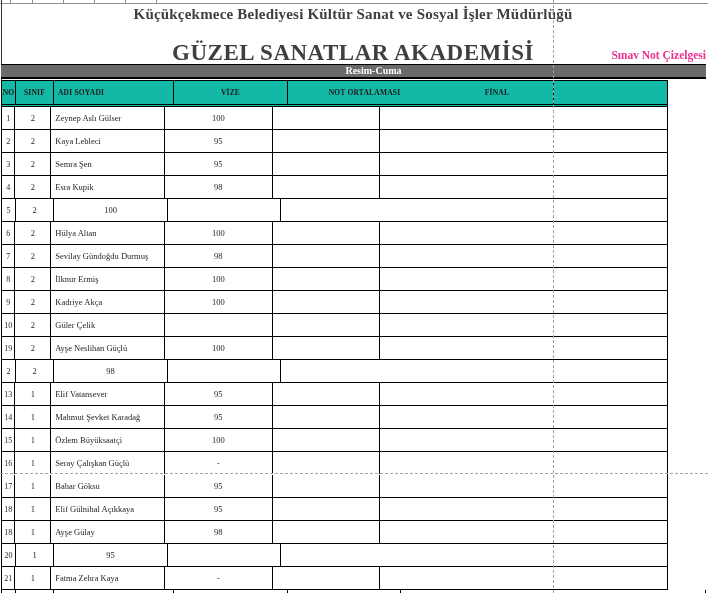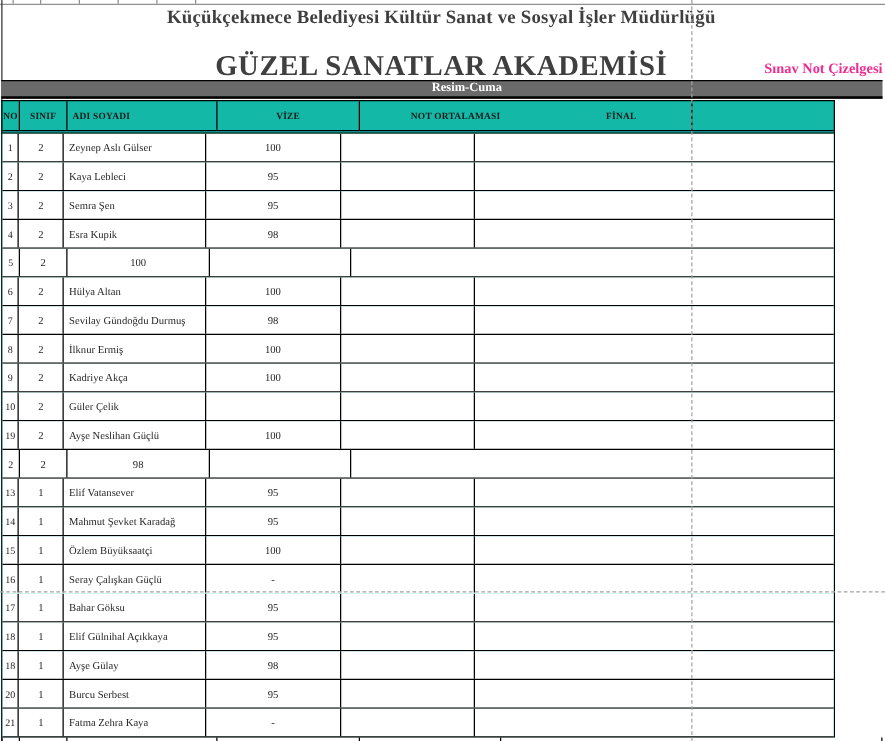--- a/index.html
+++ b/index.html
@@ -267,21 +267,20 @@
       <div class="cell c-ad">Ayşe Gülay</div>
       <div class="cell c-vize">98</div>
       <div class="cell c-final"></div>
       <div class="cell c-ort"></div>
       <div class="cell c-not"></div>
     </div>
 
     <div class="row">
       <div class="cell c-no">20</div>
       <div class="cell c-sinif">1</div>
-      <div class="cell c-ad">Burcu Serbest</div>
       <div class="cell c-vize">95</div>
       <div class="cell c-final"></div>
       <div class="cell c-ort"></div>
       <div class="cell c-not"></div>
     </div>
 
     <div class="row">
       <div class="cell c-no">21</div>
       <div class="cell c-sinif">1</div>
       <div class="cell c-ad">Fatma Zehra Kaya</div>

